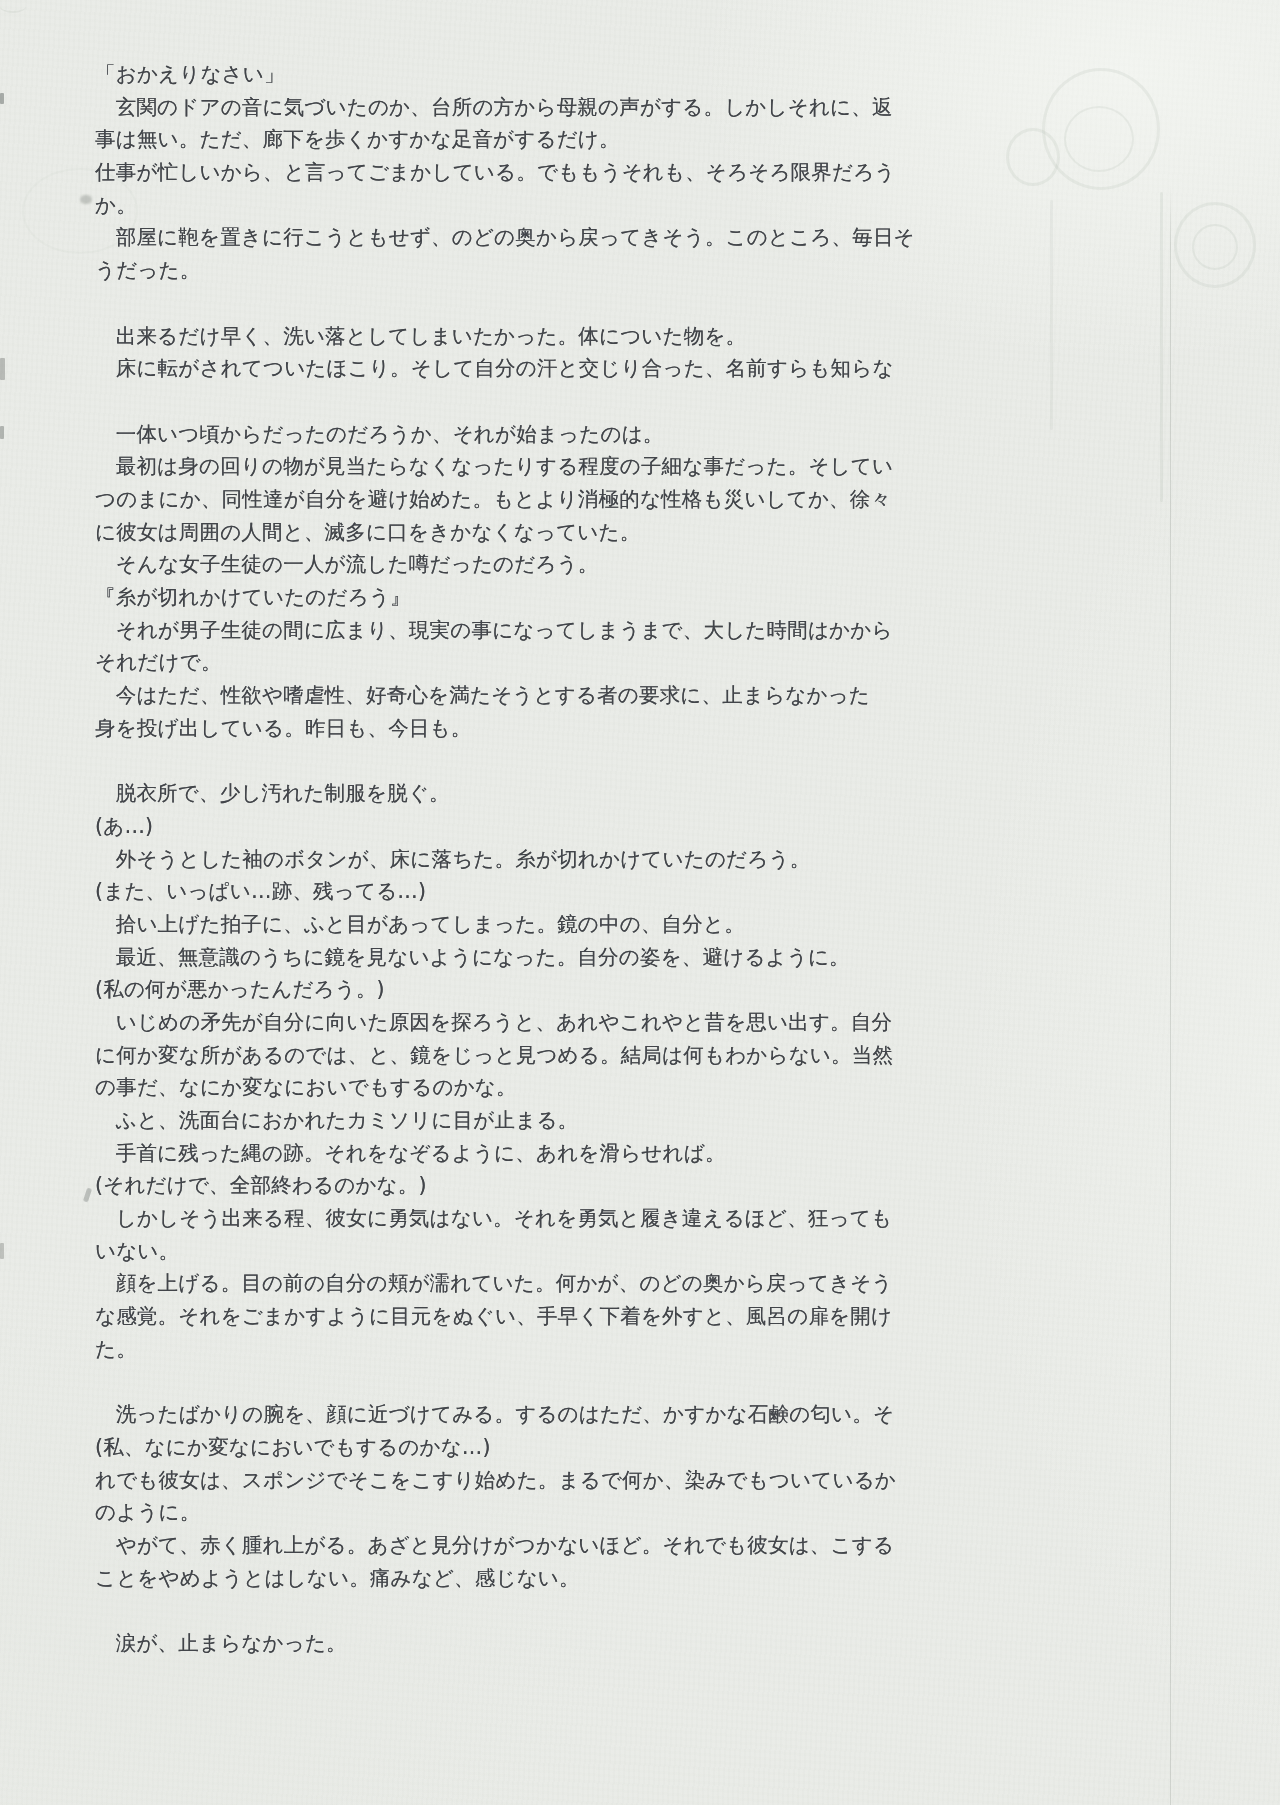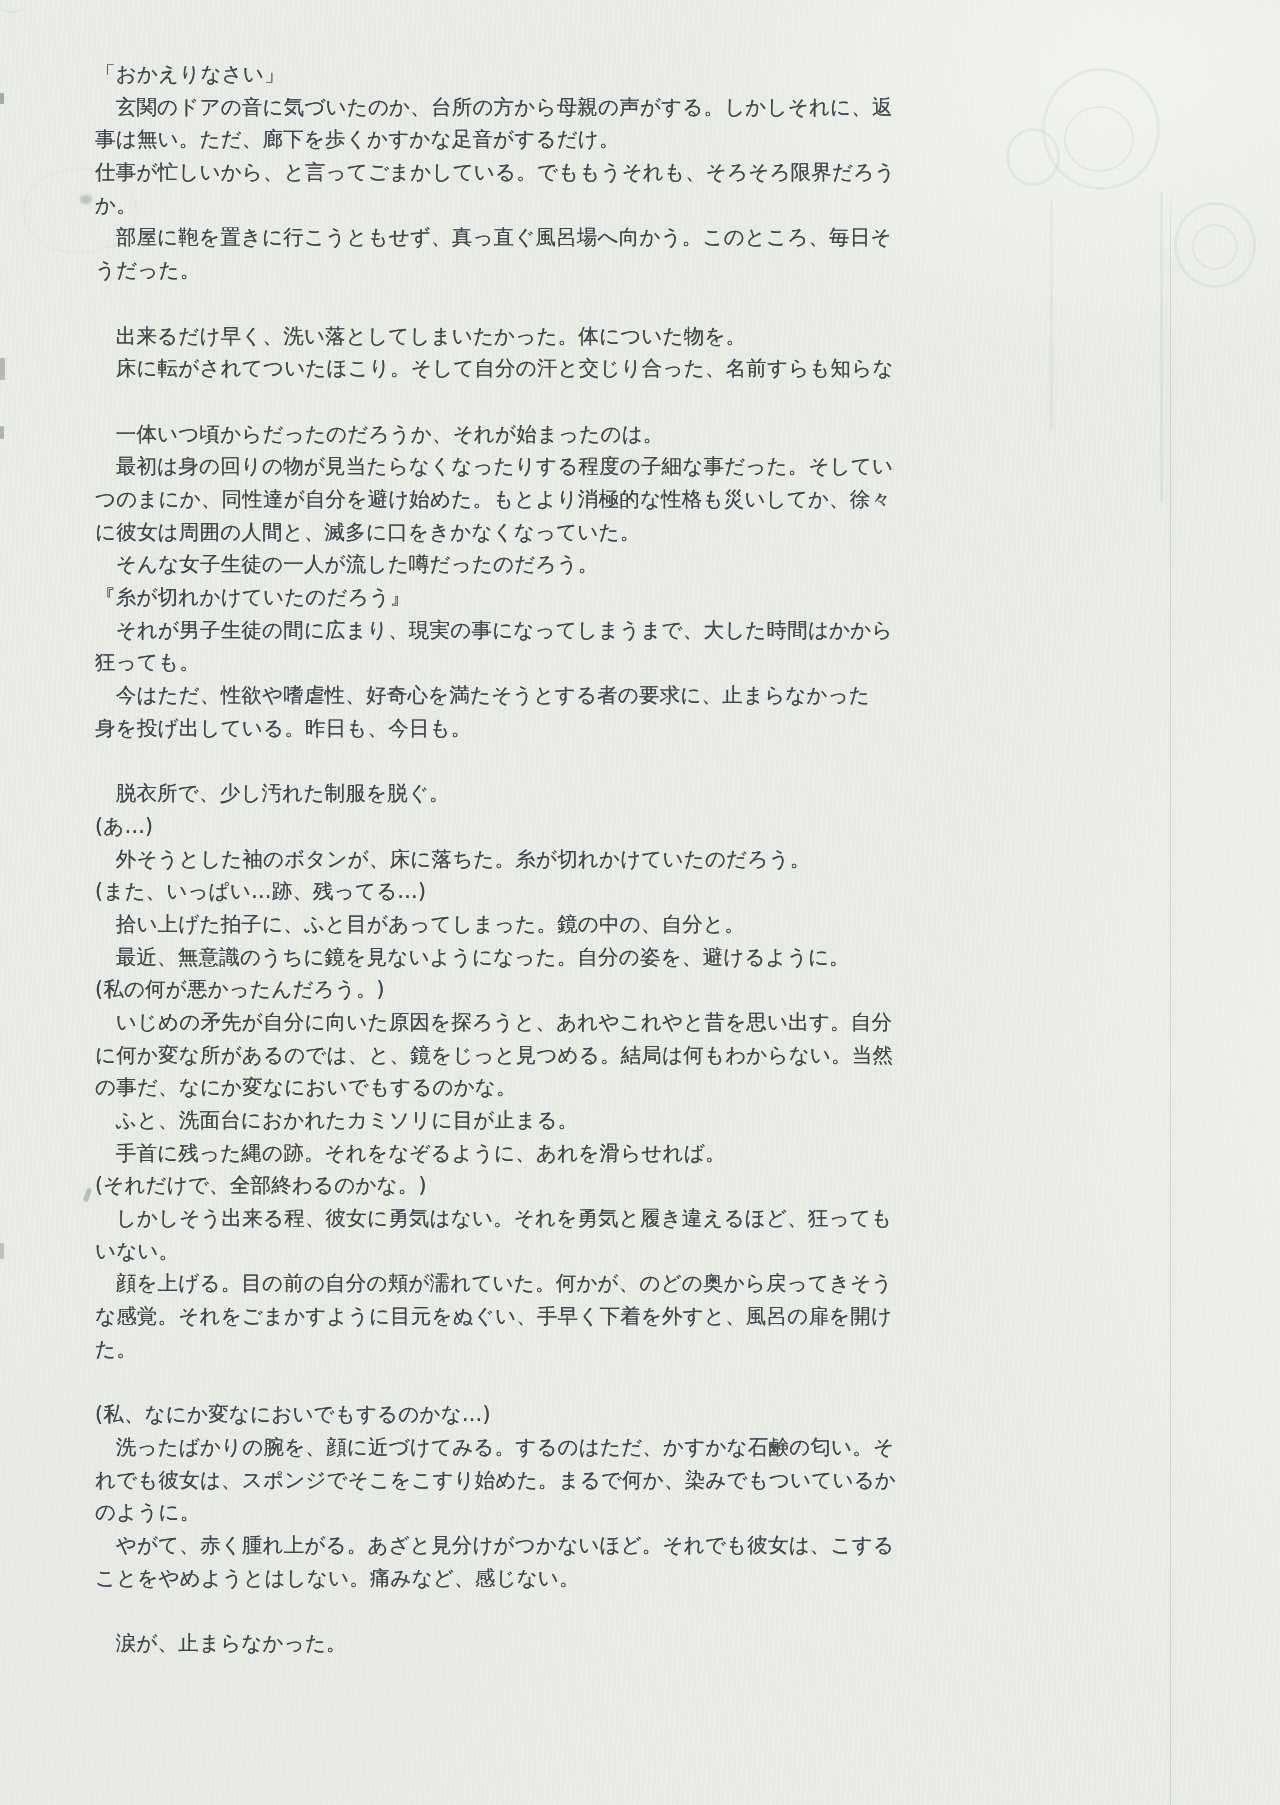--- a/index.html
+++ b/index.html
@@ -109,34 +109,34 @@
   <div class="speck speck-4"></div>
   <div class="smudge"></div>
   <div class="tick-mark"></div>
 
   <div class="text-column" id="text-column">
       <div class="line">「おかえりなさい」</div>
       <div class="line">　玄関のドアの音に気づいたのか、台所の方から母親の声がする。しかしそれに、返</div>
       <div class="line">事は無い。ただ、廊下を歩くかすかな足音がするだけ。</div>
       <div class="line">仕事が忙しいから、と言ってごまかしている。でももうそれも、そろそろ限界だろう</div>
       <div class="line">か。</div>
-      <div class="line">　部屋に鞄を置きに行こうともせず、真っ直ぐ風呂場へ向かう。このところ、毎日そ</div>
+      <div class="line">　部屋に鞄を置きに行こうともせず、のどの奥から戻ってきそう。このところ、毎日そ</div>
       <div class="line">うだった。</div>
       <div class="line"></div>
       <div class="line">　出来るだけ早く、洗い落としてしまいたかった。体についた物を。</div>
       <div class="line">　床に転がされてついたほこり。そして自分の汗と交じり合った、名前すらも知らな</div>
       <div class="line"></div>
       <div class="line">　一体いつ頃からだったのだろうか、それが始まったのは。</div>
       <div class="line">　最初は身の回りの物が見当たらなくなったりする程度の子細な事だった。そしてい</div>
       <div class="line">つのまにか、同性達が自分を避け始めた。もとより消極的な性格も災いしてか、徐々</div>
       <div class="line">に彼女は周囲の人間と、滅多に口をきかなくなっていた。</div>
       <div class="line">　そんな女子生徒の一人が流した噂だったのだろう。</div>
       <div class="line">『糸が切れかけていたのだろう』</div>
       <div class="line">　それが男子生徒の間に広まり、現実の事になってしまうまで、大した時間はかから</div>
-      <div class="line">狂っても。</div>
+      <div class="line">それだけで。</div>
       <div class="line">　今はただ、性欲や嗜虐性、好奇心を満たそうとする者の要求に、止まらなかった</div>
       <div class="line">身を投げ出している。昨日も、今日も。</div>
       <div class="line"></div>
       <div class="line">　脱衣所で、少し汚れた制服を脱ぐ。</div>
       <div class="line">(あ…)</div>
       <div class="line">　外そうとした袖のボタンが、床に落ちた。糸が切れかけていたのだろう。</div>
       <div class="line">(また、いっぱい…跡、残ってる…)</div>
       <div class="line">　拾い上げた拍子に、ふと目があってしまった。鏡の中の、自分と。</div>
       <div class="line">　最近、無意識のうちに鏡を見ないようになった。自分の姿を、避けるように。</div>
       <div class="line">(私の何が悪かったんだろう。)</div>
@@ -145,22 +145,22 @@
       <div class="line">の事だ、なにか変なにおいでもするのかな。</div>
       <div class="line">　ふと、洗面台におかれたカミソリに目が止まる。</div>
       <div class="line">　手首に残った縄の跡。それをなぞるように、あれを滑らせれば。</div>
       <div class="line">(それだけで、全部終わるのかな。)</div>
       <div class="line">　しかしそう出来る程、彼女に勇気はない。それを勇気と履き違えるほど、狂っても</div>
       <div class="line">いない。</div>
       <div class="line">　顔を上げる。目の前の自分の頬が濡れていた。何かが、のどの奥から戻ってきそう</div>
       <div class="line">な感覚。それをごまかすように目元をぬぐい、手早く下着を外すと、風呂の扉を開け</div>
       <div class="line">た。</div>
       <div class="line"></div>
+      <div class="line">　洗ったばかりの腕を、顔に近づけてみる。するのはただ、かすかな石鹸の匂い。そ</div>
       <div class="line">(私、なにか変なにおいでもするのかな…)</div>
-      <div class="line">　洗ったばかりの腕を、顔に近づけてみる。するのはただ、かすかな石鹸の匂い。そ</div>
       <div class="line">れでも彼女は、スポンジでそこをこすり始めた。まるで何か、染みでもついているか</div>
       <div class="line">のように。</div>
       <div class="line">　やがて、赤く腫れ上がる。あざと見分けがつかないほど。それでも彼女は、こする</div>
       <div class="line">ことをやめようとはしない。痛みなど、感じない。</div>
       <div class="line"></div>
       <div class="line">　涙が、止まらなかった。</div>
     </div>
 
 </div>
 

